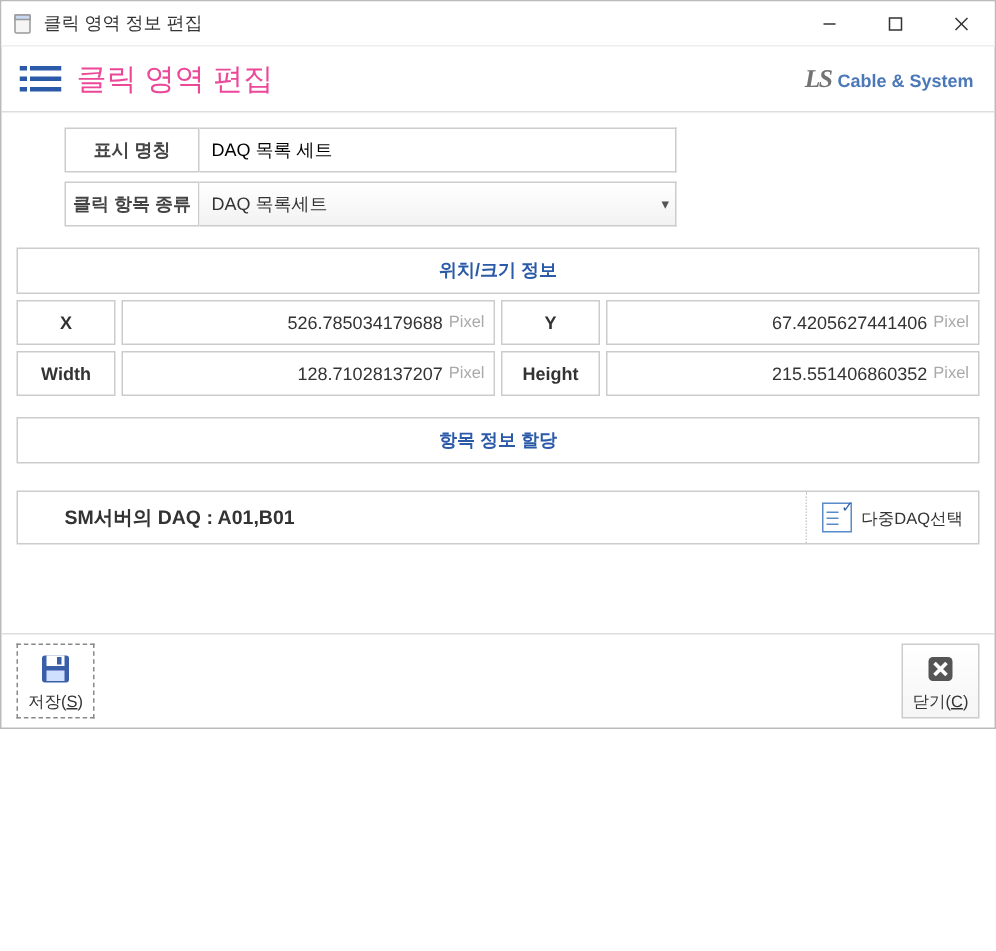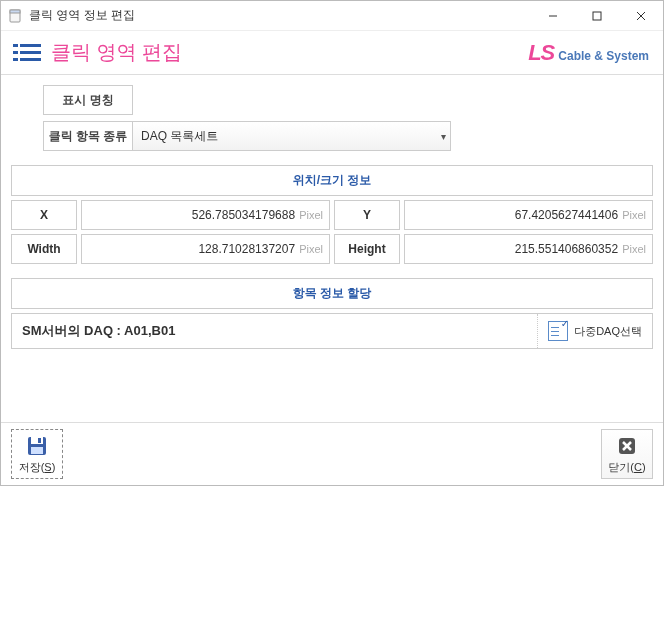--- a/index.html
+++ b/index.html
@@ -68,25 +68,25 @@
     color: #ec4899;
     font-weight: 400;
     flex: 1;
   }
   .header .logo {
     display: flex;
     align-items: baseline;
     gap: 4px;
   }
   .header .logo .ls {
-    font-family: Liberation Sans, sans-serif;
-    font-size: 22px;
+    font-family: Liberation Serif, serif;
+    font-size: 17px;
     font-weight: 900;
     font-style: italic;
-    color: #ec4899;
+    color: #737373;
     letter-spacing: -1px;
   }
   .header .logo .sub {
     font-size: 12px;
     color: #4a78b8;
     font-weight: 600;
   }
 
   .content {
     padding: 10px 10px;
@@ -189,21 +189,22 @@
   }
   .grid-2 .val .unit {
     color: #aaa;
     font-size: 11px;
   }
 
   .assign-row {
     display: flex;
     align-items: stretch;
     border: 1px solid #ccc;
-    margin-top: 4px;
+    margin-top: 18px;
+    padding-left: 21px;
   }
   .assign-text {
     flex: 1;
     display: flex;
     align-items: center;
     padding: 8px 10px;
     font-size: 13px;
     font-weight: bold;
     color: #333;
   }
@@ -315,20 +316,23 @@
     <div class="page-title">클릭 영역 편집</div>
     <div class="logo">
       <span class="ls">LS</span>
       <span class="sub">Cable &amp; System</span>
     </div>
   </div>
 
   <div class="content">
     <div class="form-row" style="width:440px;">
       <div class="field-label">표시 명칭</div>
+      <div class="field-input">
+        <input type="text" class="text-input" value="DAQ 목록 세트" style="">
+      </div>
     </div>
     <div class="form-row" style="width:440px;">
       <div class="field-label">클릭 항목 종류</div>
       <div class="select-wrap">
         <span class="select-text">DAQ 목록세트</span>
         <span class="chev">▾</span>
       </div>
     </div>
 
     <div class="section-title">위치/크기 정보</div>

